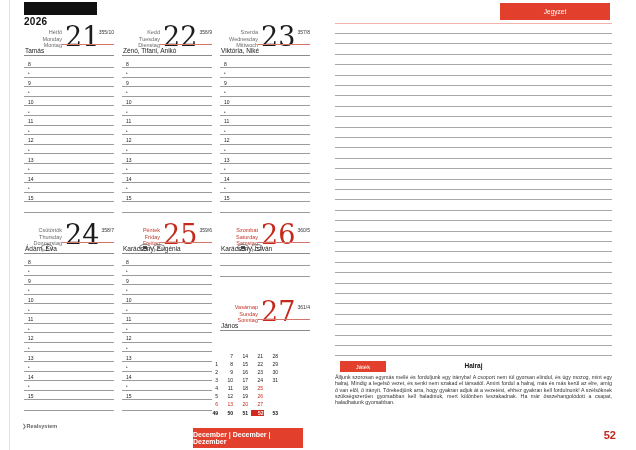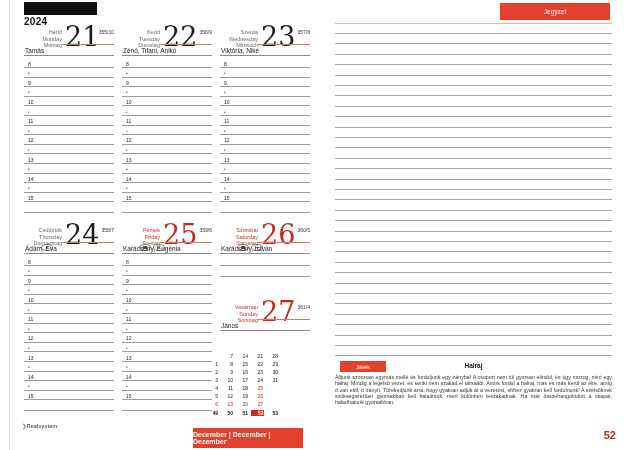--- a/index.html
+++ b/index.html
@@ -61,21 +61,21 @@
   .page-num{position:absolute;left:598px;top:429px;width:18px;text-align:right;
             font-size:11px;font-weight:bold;color:#c2271a;}
 </style>
 </head>
 <body>
 
 <div class="sheet">
   <div class="edge"></div>
 
   <div class="black-tab"></div>
-  <div class="year">2024</div>
+  <div class="year">2026</div>
   <div id="days-grid">
       <div class="day" style="left: 24px; top: 28px;">
         <div class="day-names">
           <div>Hétfő</div>
           <div>Monday</div>
           <div>Montag</div>
         </div>
         <div class="day-num">21</div>
         <div class="day-doy">355/10</div>
         <div class="head-rule"></div>

